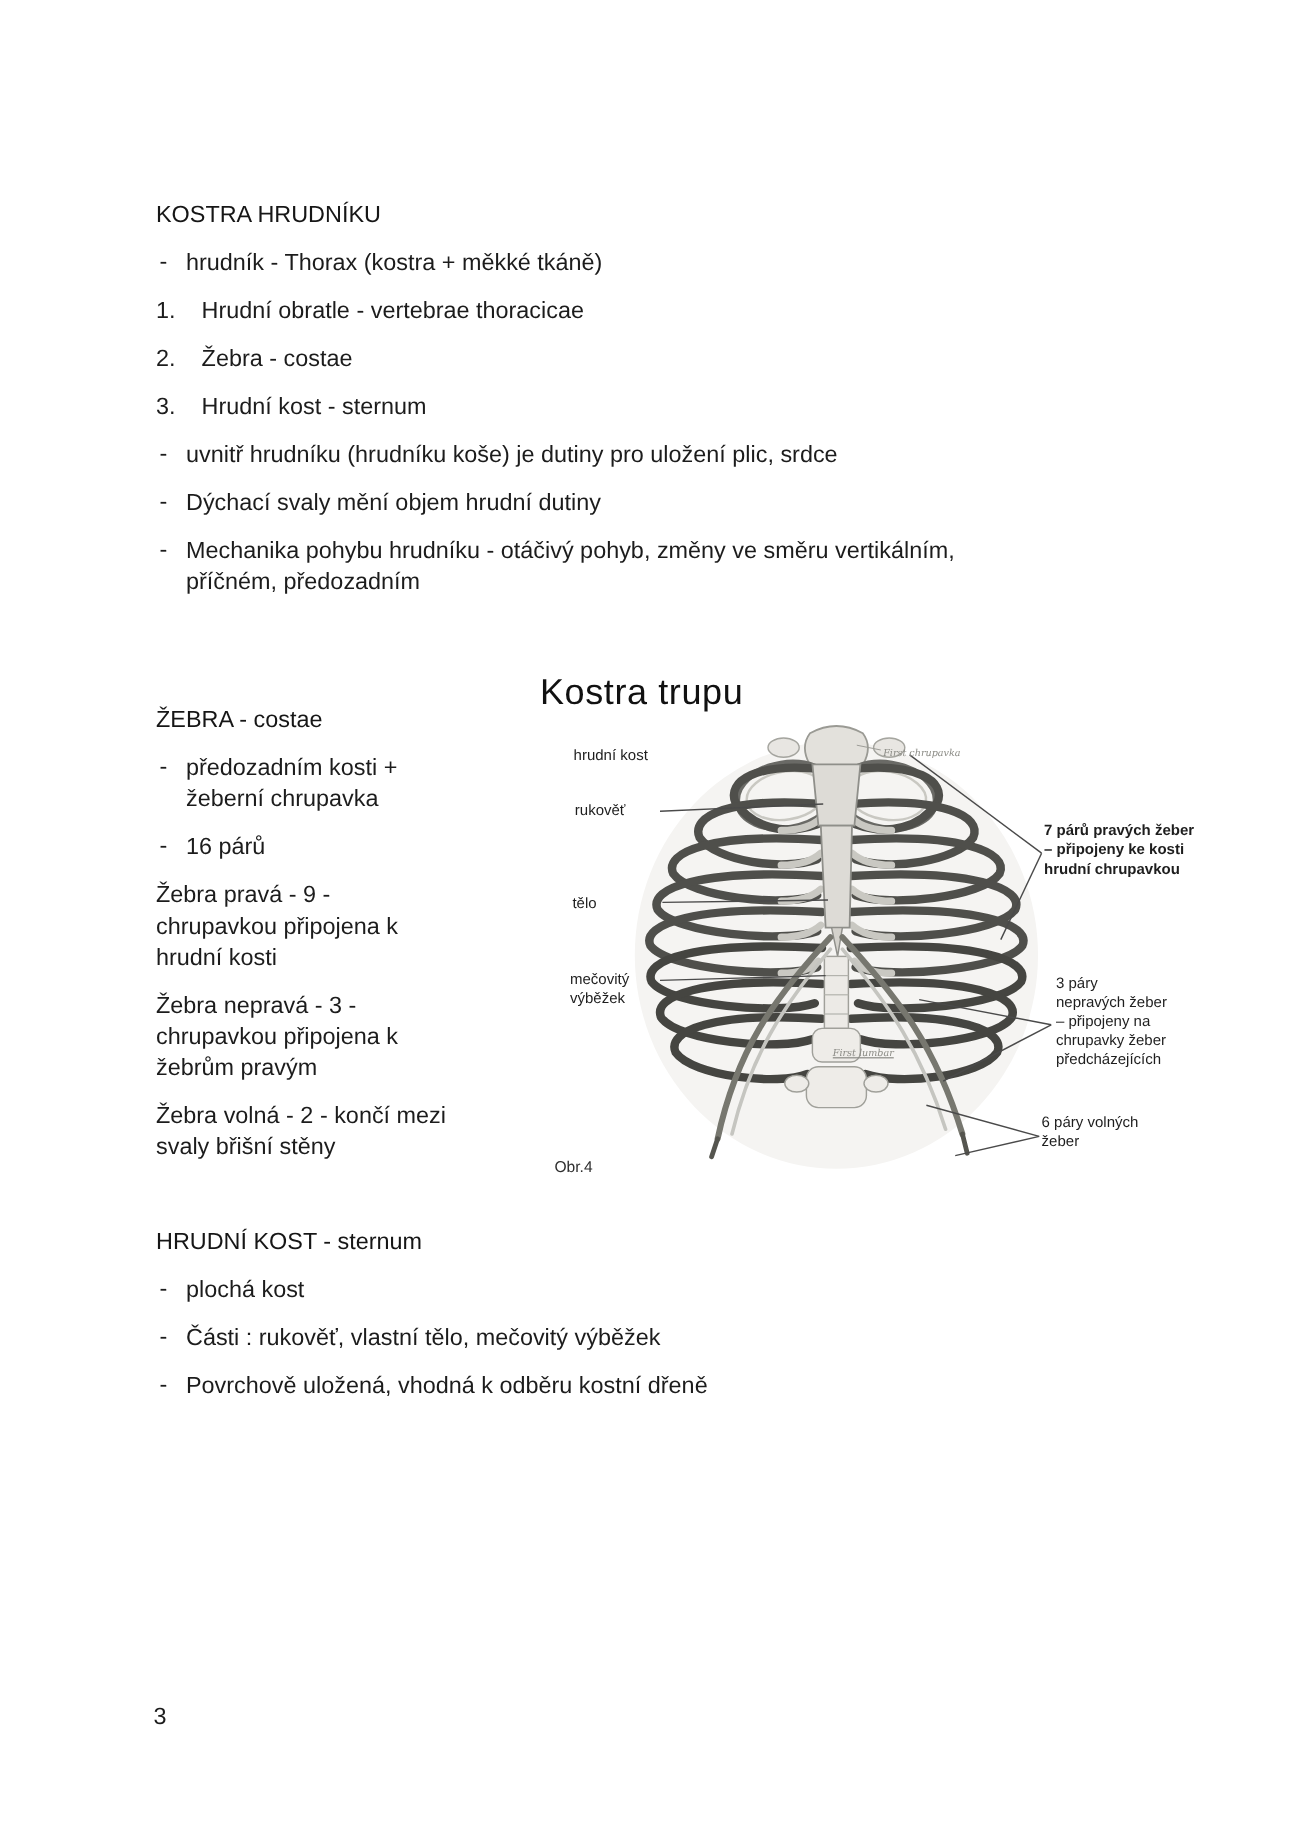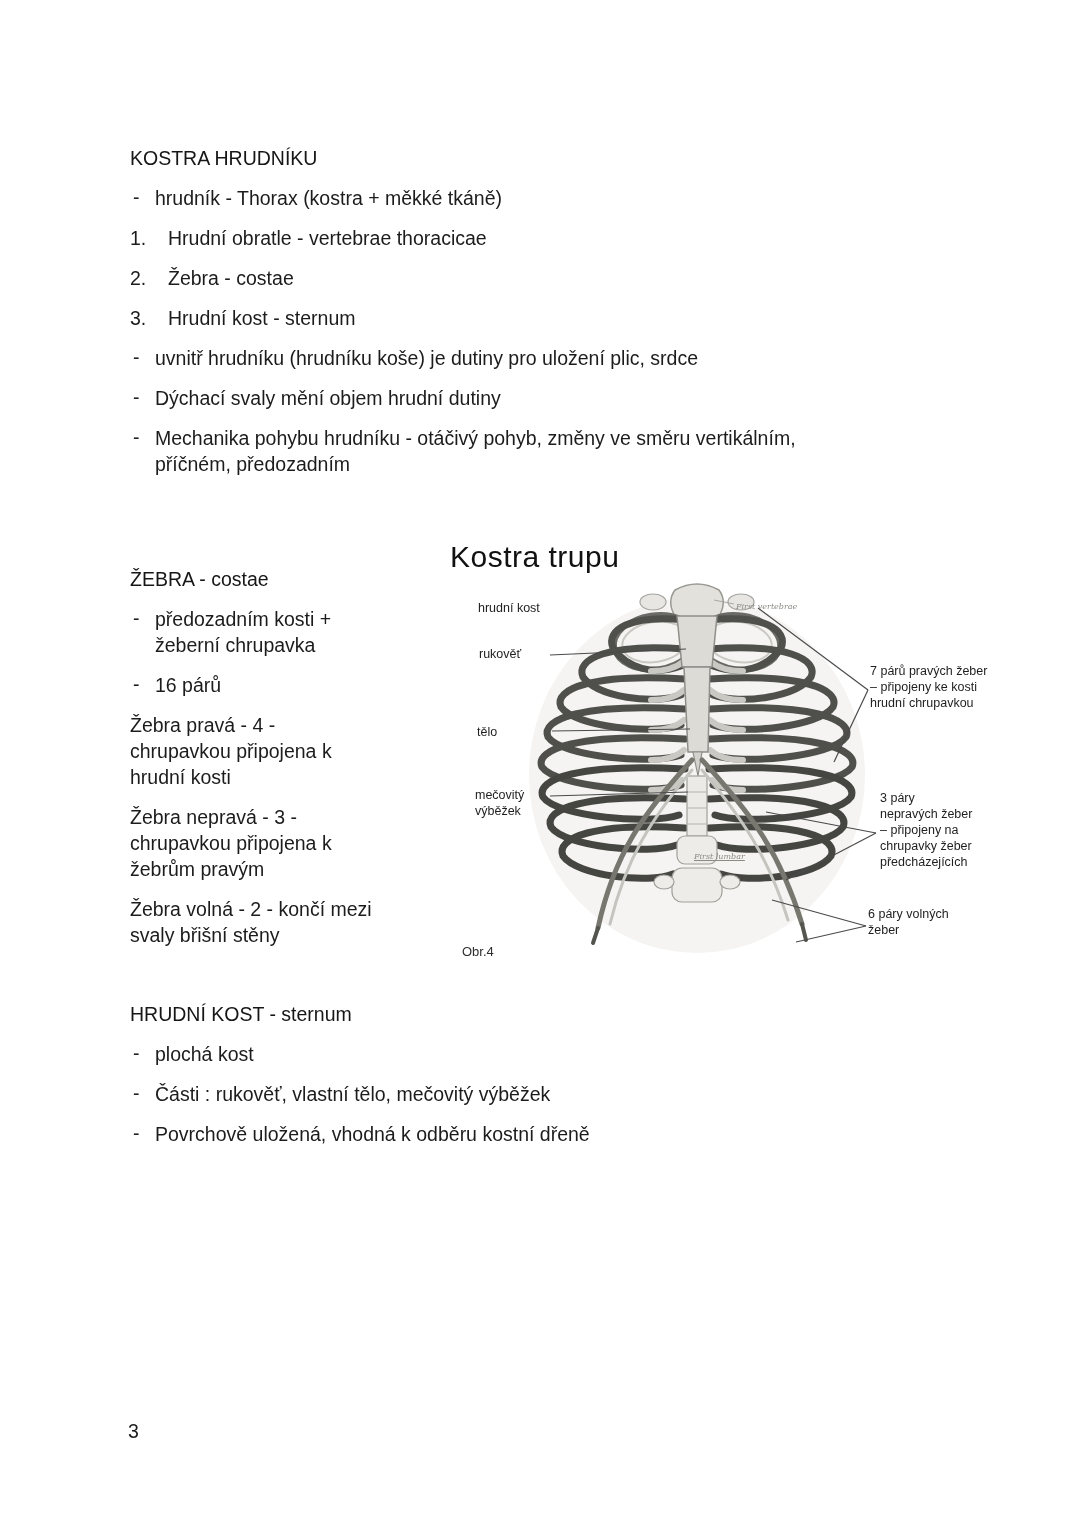--- a/index.html
+++ b/index.html
@@ -4,21 +4,21 @@
 <style>
   html,body{margin:0;padding:0;background:#ffffff;}
   .page{
     position:relative;
     width:1080px;height:1527px;
     background:#ffffff;
     font-family:"Liberation Sans",sans-serif;
     color:#1c1c1c;
     overflow:hidden;
   }
-  .sec{position:absolute;}
+  .sec{position:absolute;margin-top:21px;}
   .row{display:flex;align-items:flex-start;margin-bottom:14px;font-size:19.5px;line-height:26px;}
   .sec-title{font-size:19.5px;line-height:26px;margin-bottom:14px;color:#161616;}
   .m-dash{flex:none;width:22px;margin-left:3px;font-size:19.5px;line-height:24px;}
   .m-num{flex:none;width:38px;}
   .para{font-size:19.5px;line-height:26px;margin-bottom:14px;}
 
   
   .sec1{left:130px;top:145px;width:740px;}
   .sec2{left:130px;top:566px;width:250px;}
   .sec3{left:130px;top:1001px;width:740px;}
@@ -26,21 +26,21 @@
 
   
   .fig{left:450px;top:530px;width:560px;height:450px;}
   .fig-title{position:absolute;left:0;top:10px;width:502px;text-align:left;
     font-size:30px;line-height:34px;color:#111;letter-spacing:.5px;}
   .lb{position:absolute;font-size:12.5px;line-height:16px;color:#1e1e1e;white-space:pre-line;}
   .lb-hrudni{left:28px;top:70px;}
   .lb-rukovet{left:29px;top:116px;}
   .lb-telo{left:27px;top:194px;}
   .lb-mecovity{left:25px;top:257px;}
-  .lb-r1{left:420px;top:133px;width:152px;}
+  .lb-r1{left:420px;top:133px;width:152px;font-weight:bold;}
   .lb-r2{left:430px;top:260px;width:152px;}
   .lb-r3{left:418px;top:376px;width:140px;}
   .lb-caption{left:12px;top:414px;font-size:13px;color:#2e2e2e;text-align:center;}
   .lb-engrave{font-family:"DejaVu Serif",serif;font-style:italic;font-size:8px;color:#8b8b85;}
   .lb-eng-top{left:286px;top:69px;}
   .lb-eng-bottom{left:244px;top:319px;text-decoration:underline;}
   .fig svg{position:absolute;left:0;top:0;}
 </style>
 </head>
 <body>
@@ -82,21 +82,21 @@
   <div class="sec sec2">
     <div class="sec-title">ŽEBRA - costae</div>
     <div class="row">
       <span class="m-dash">-</span>
       <span>předozadním kosti + žeberní chrupavka</span>
     </div>
     <div class="row">
       <span class="m-dash">-</span>
       <span>16 párů</span>
     </div>
-    <div class="para">Žebra pravá - 4 - chrupavkou připojena k hrudní kosti</div>
+    <div class="para">Žebra pravá - 9 - chrupavkou připojena k hrudní kosti</div>
     <div class="para">Žebra nepravá - 3 - chrupavkou připojena k žebrům pravým</div>
     <div class="para">Žebra volná - 2 - končí mezi svaly břišní stěny</div>
   </div>
 
   <div class="sec fig">
     <svg width="560" height="450" viewBox="0 0 560 450">
 
       <ellipse cx="247" cy="245" rx="168" ry="178" fill="#f5f4f2"></ellipse>
 
       <path d="M225,60 Q247,48 269,60 Q278,72 268,88 L226,88 Q216,72 225,60 Z" fill="#e3e1dc" stroke="#9a9a94" stroke-width="1.5"></path>
@@ -193,21 +193,21 @@
     <div class="lb lb-r1">7 párů pravých žeber
 – připojeny ke kosti
 hrudní chrupavkou</div>
     <div class="lb lb-r2">3 páry
 nepravých žeber
 – připojeny na
 chrupavky žeber
 předcházejících</div>
     <div class="lb lb-r3">6 páry volných
 žeber</div>
-    <div class="lb lb-engrave lb-eng-top">First vertebrae</div>
+    <div class="lb lb-engrave lb-eng-top">First chrupavka</div>
     <div class="lb lb-engrave lb-eng-bottom">First lumbar</div>
     <div class="lb lb-caption">Obr.4</div>
   </div>
 
   <div class="sec sec3">
     <div class="sec-title">HRUDNÍ KOST - sternum</div>
     <div class="row">
       <span class="m-dash">-</span>
       <span>plochá kost</span>
     </div>

